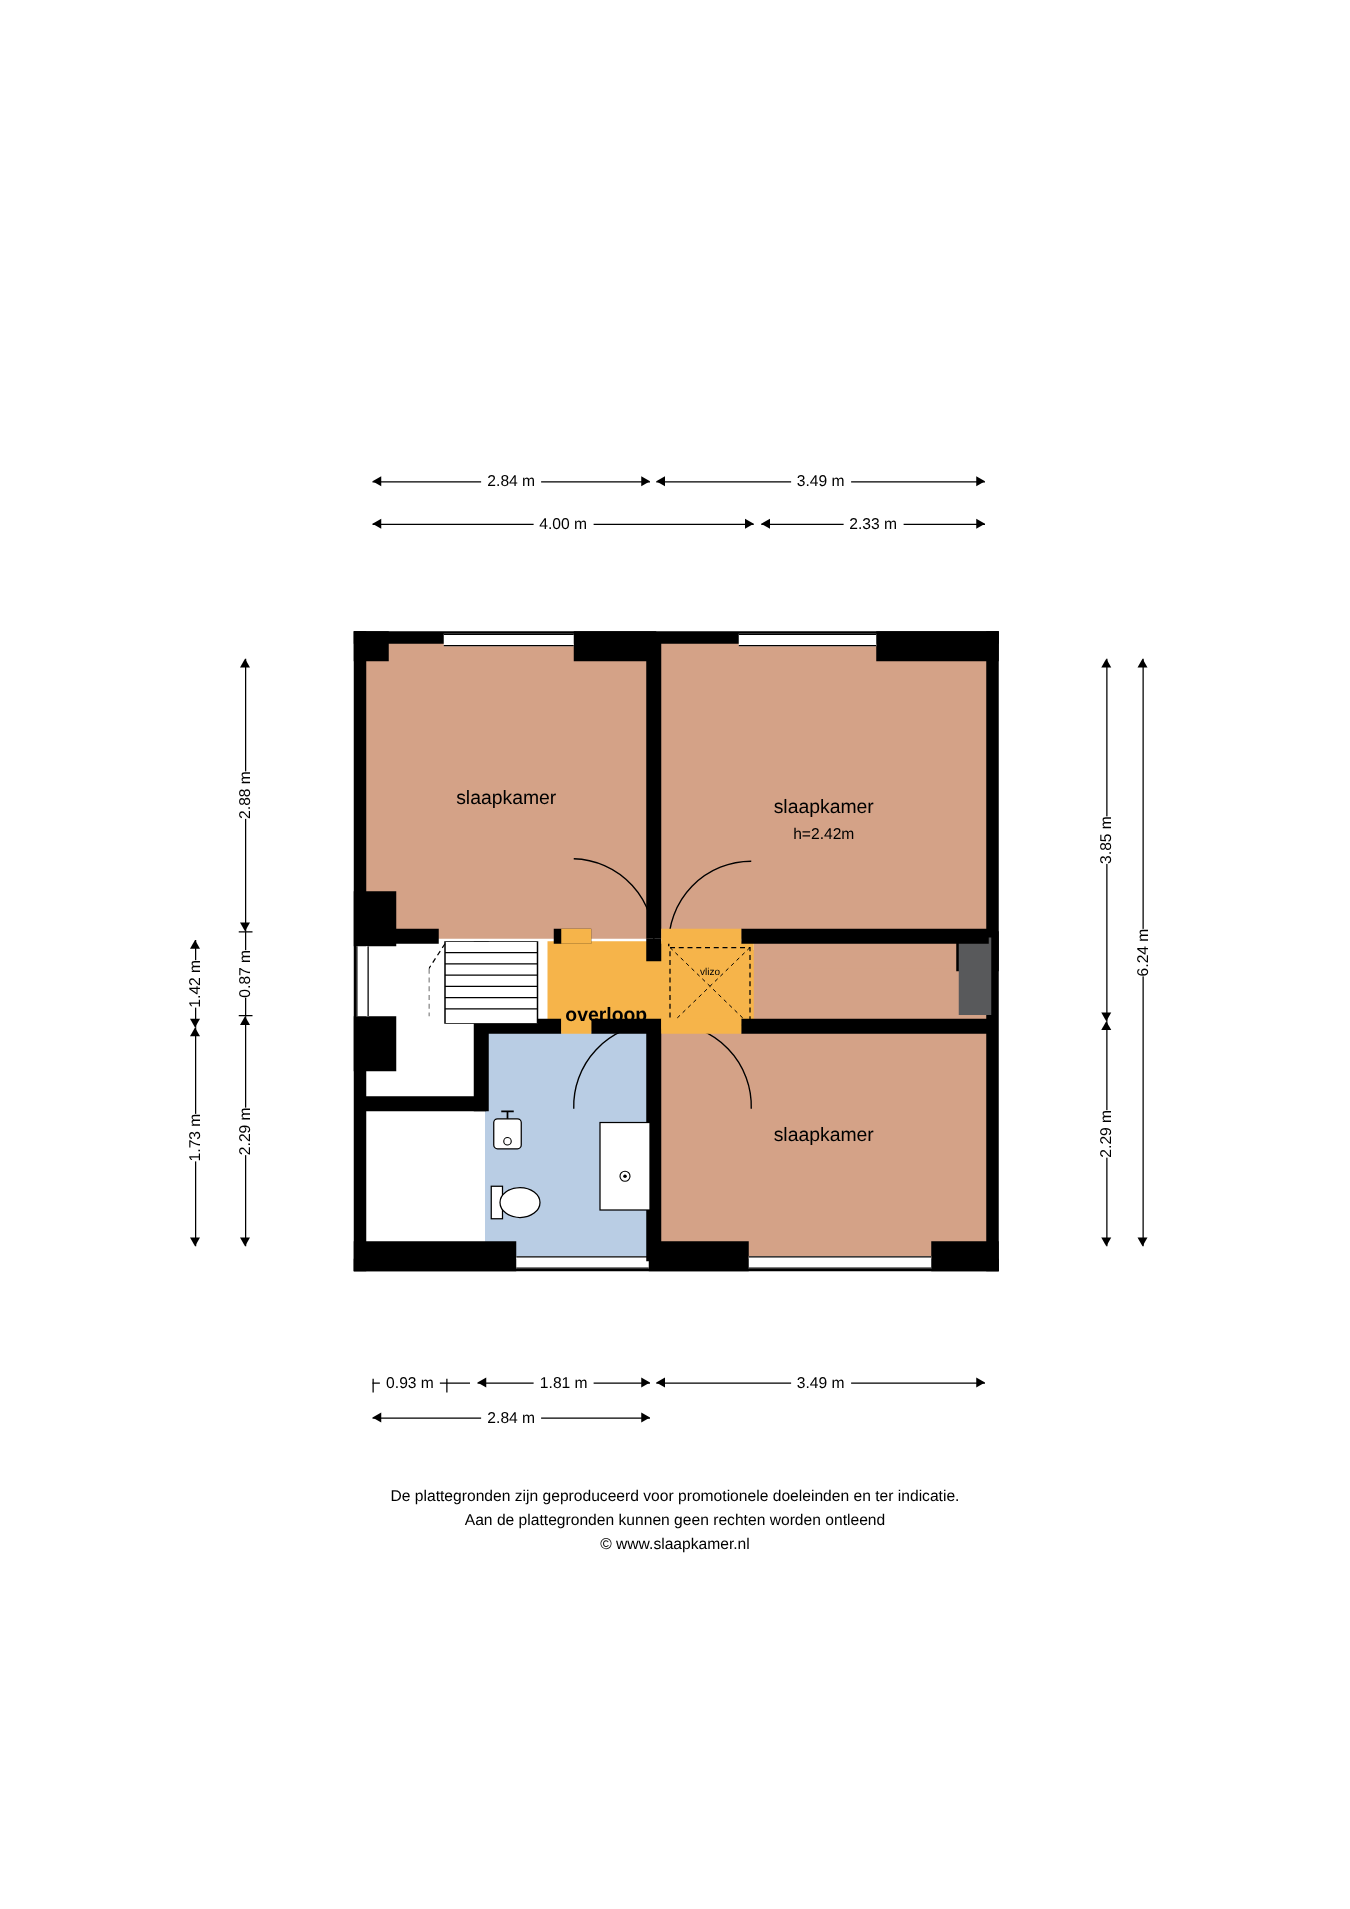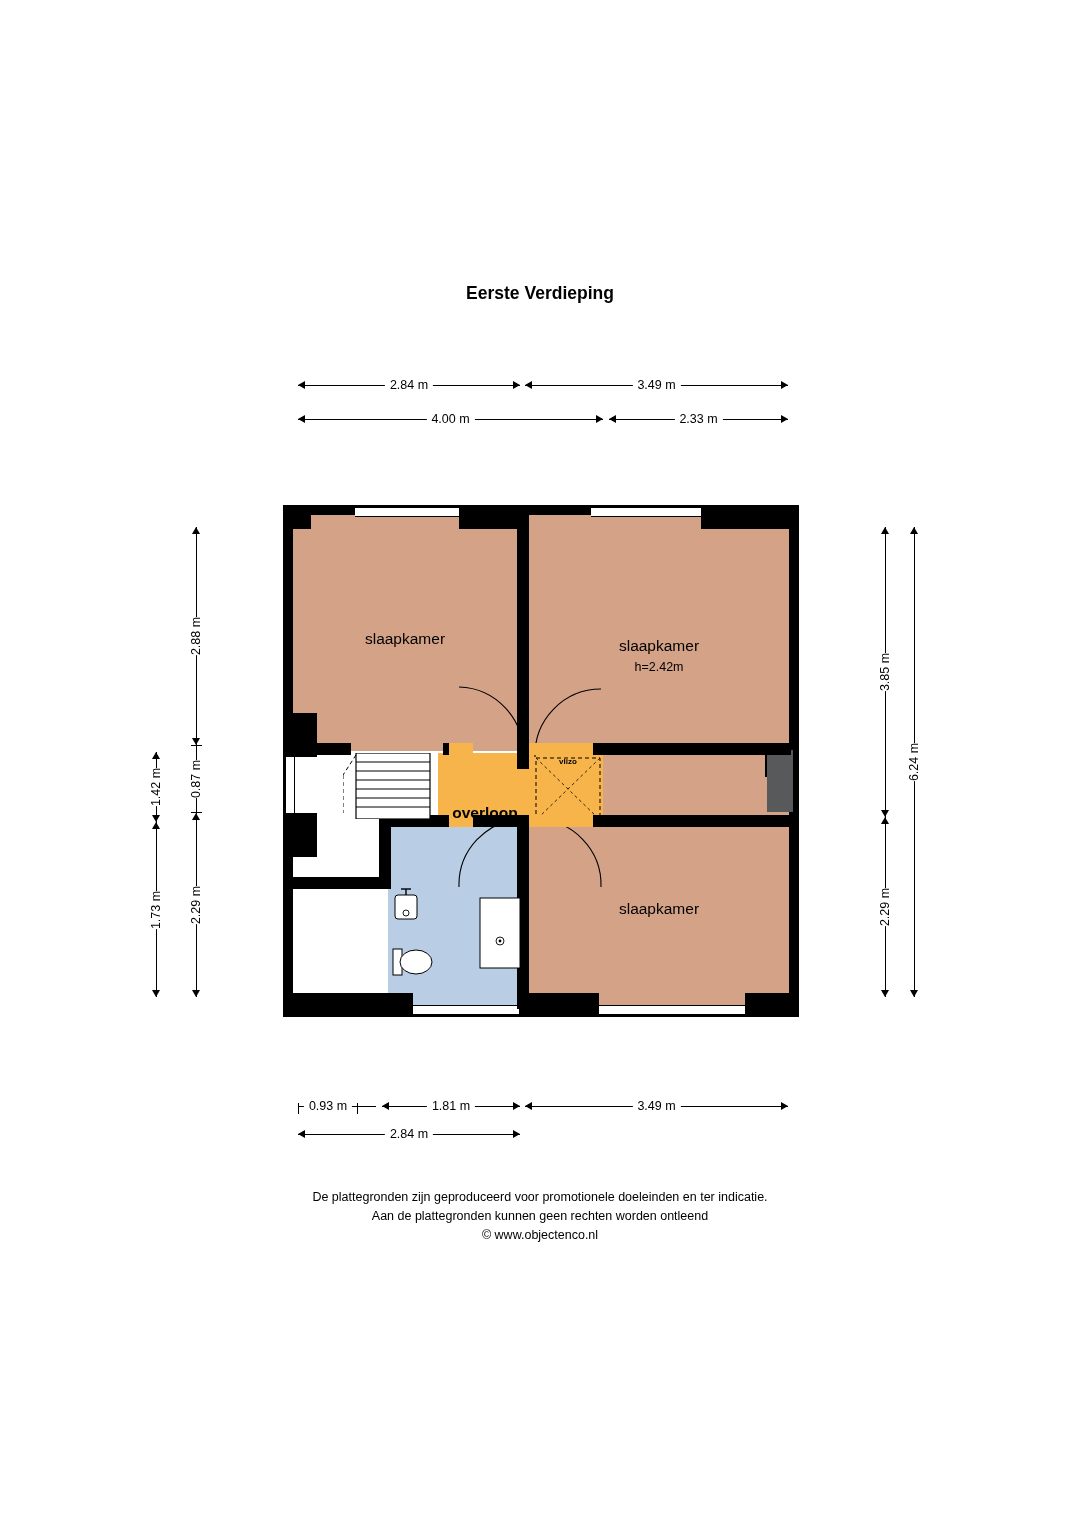--- a/index.html
+++ b/index.html
@@ -168,21 +168,20 @@
     width: 1080px;
     text-align: center;
     font-size: 12.5px;
     line-height: 19px;
   }
 </style>
 </head>
 <body>
 
 <div id="title-block">
-  <div id="title-line2">Eerste Verdieping</div>
 </div>
 
 <div class="dim" style="left:298px; top:376px; width:222px; height:18px;">
   <div class="dim-h-line" style="left:0; width:222px;"></div>
   <div class="ah ah-l"></div>
     <div class="ah ah-r"></div>
   <div class="dim-label-h">2.84 m</div>
 </div>
 <div class="dim" style="left:525px; top:376px; width:263px; height:18px;">
   <div class="dim-h-line" style="left:0; width:263px;"></div>
@@ -323,21 +322,21 @@
     <line x1="13" y1="54" x2="87" y2="54" stroke="#000" stroke-width="1"></line>
     <path d="M13 2 L0 22" stroke="#000" stroke-width="1" fill="none" stroke-dasharray="4 3"></path>
     <path d="M0 22 L0 60" stroke="#000" stroke-width="1" fill="none" stroke-dasharray="4 3"></path>
   </svg>
 
   <svg style="position:absolute; left:252px; top:252px; width:66px; height:64px;">
     <rect x="1" y="1" width="64" height="62" fill="none" stroke="#000" stroke-width="1" stroke-dasharray="4 3"></rect>
     <line x1="1" y1="1" x2="65" y2="63" stroke="#000" stroke-width="0.8" stroke-dasharray="3 3"></line>
     <line x1="65" y1="1" x2="1" y2="63" stroke="#000" stroke-width="0.8" stroke-dasharray="3 3"></line>
   </svg>
-  <div class="tiny-label" style="left:285px; top:252px;font-weight:bold;">vlizo</div>
+  <div class="tiny-label" style="left:285px; top:268px;">vlizo</div>
 
   <svg style="position:absolute; left:168px; top:178px; width:80px; height:76px;">
     <path d="M72 74 A66 66 0 0 0 8 4" fill="none" stroke="#000" stroke-width="1.1"></path>
     <line x1="72" y1="74" x2="8" y2="4" stroke="#000" stroke-width="0"></line>
     <line x1="72" y1="72" x2="72" y2="76" stroke="#000" stroke-width="2"></line>
   </svg>
 
   <svg style="position:absolute; left:246px; top:178px; width:80px; height:76px;">
     <path d="M6 74 A66 66 0 0 1 72 6" fill="none" stroke="#000" stroke-width="1.1"></path>
   </svg>
@@ -402,14 +401,14 @@
 <div class="dim" style="left:298px; top:1125px; width:222px; height:18px;">
   <div class="dim-h-line" style="left:0; width:222px;"></div>
   <div class="ah ah-l"></div>
     <div class="ah ah-r"></div>
   <div class="dim-label-h">2.84 m</div>
 </div>
 
 <div id="footer">
   <div>De plattegronden zijn geproduceerd voor promotionele doeleinden en ter indicatie.</div>
   <div>Aan de plattegronden kunnen geen rechten worden ontleend</div>
-  <div>© www.objectenco.nl</div>
+  <div>© www.slaapkamer.nl</div>
 </div>
 
 </body></html>

